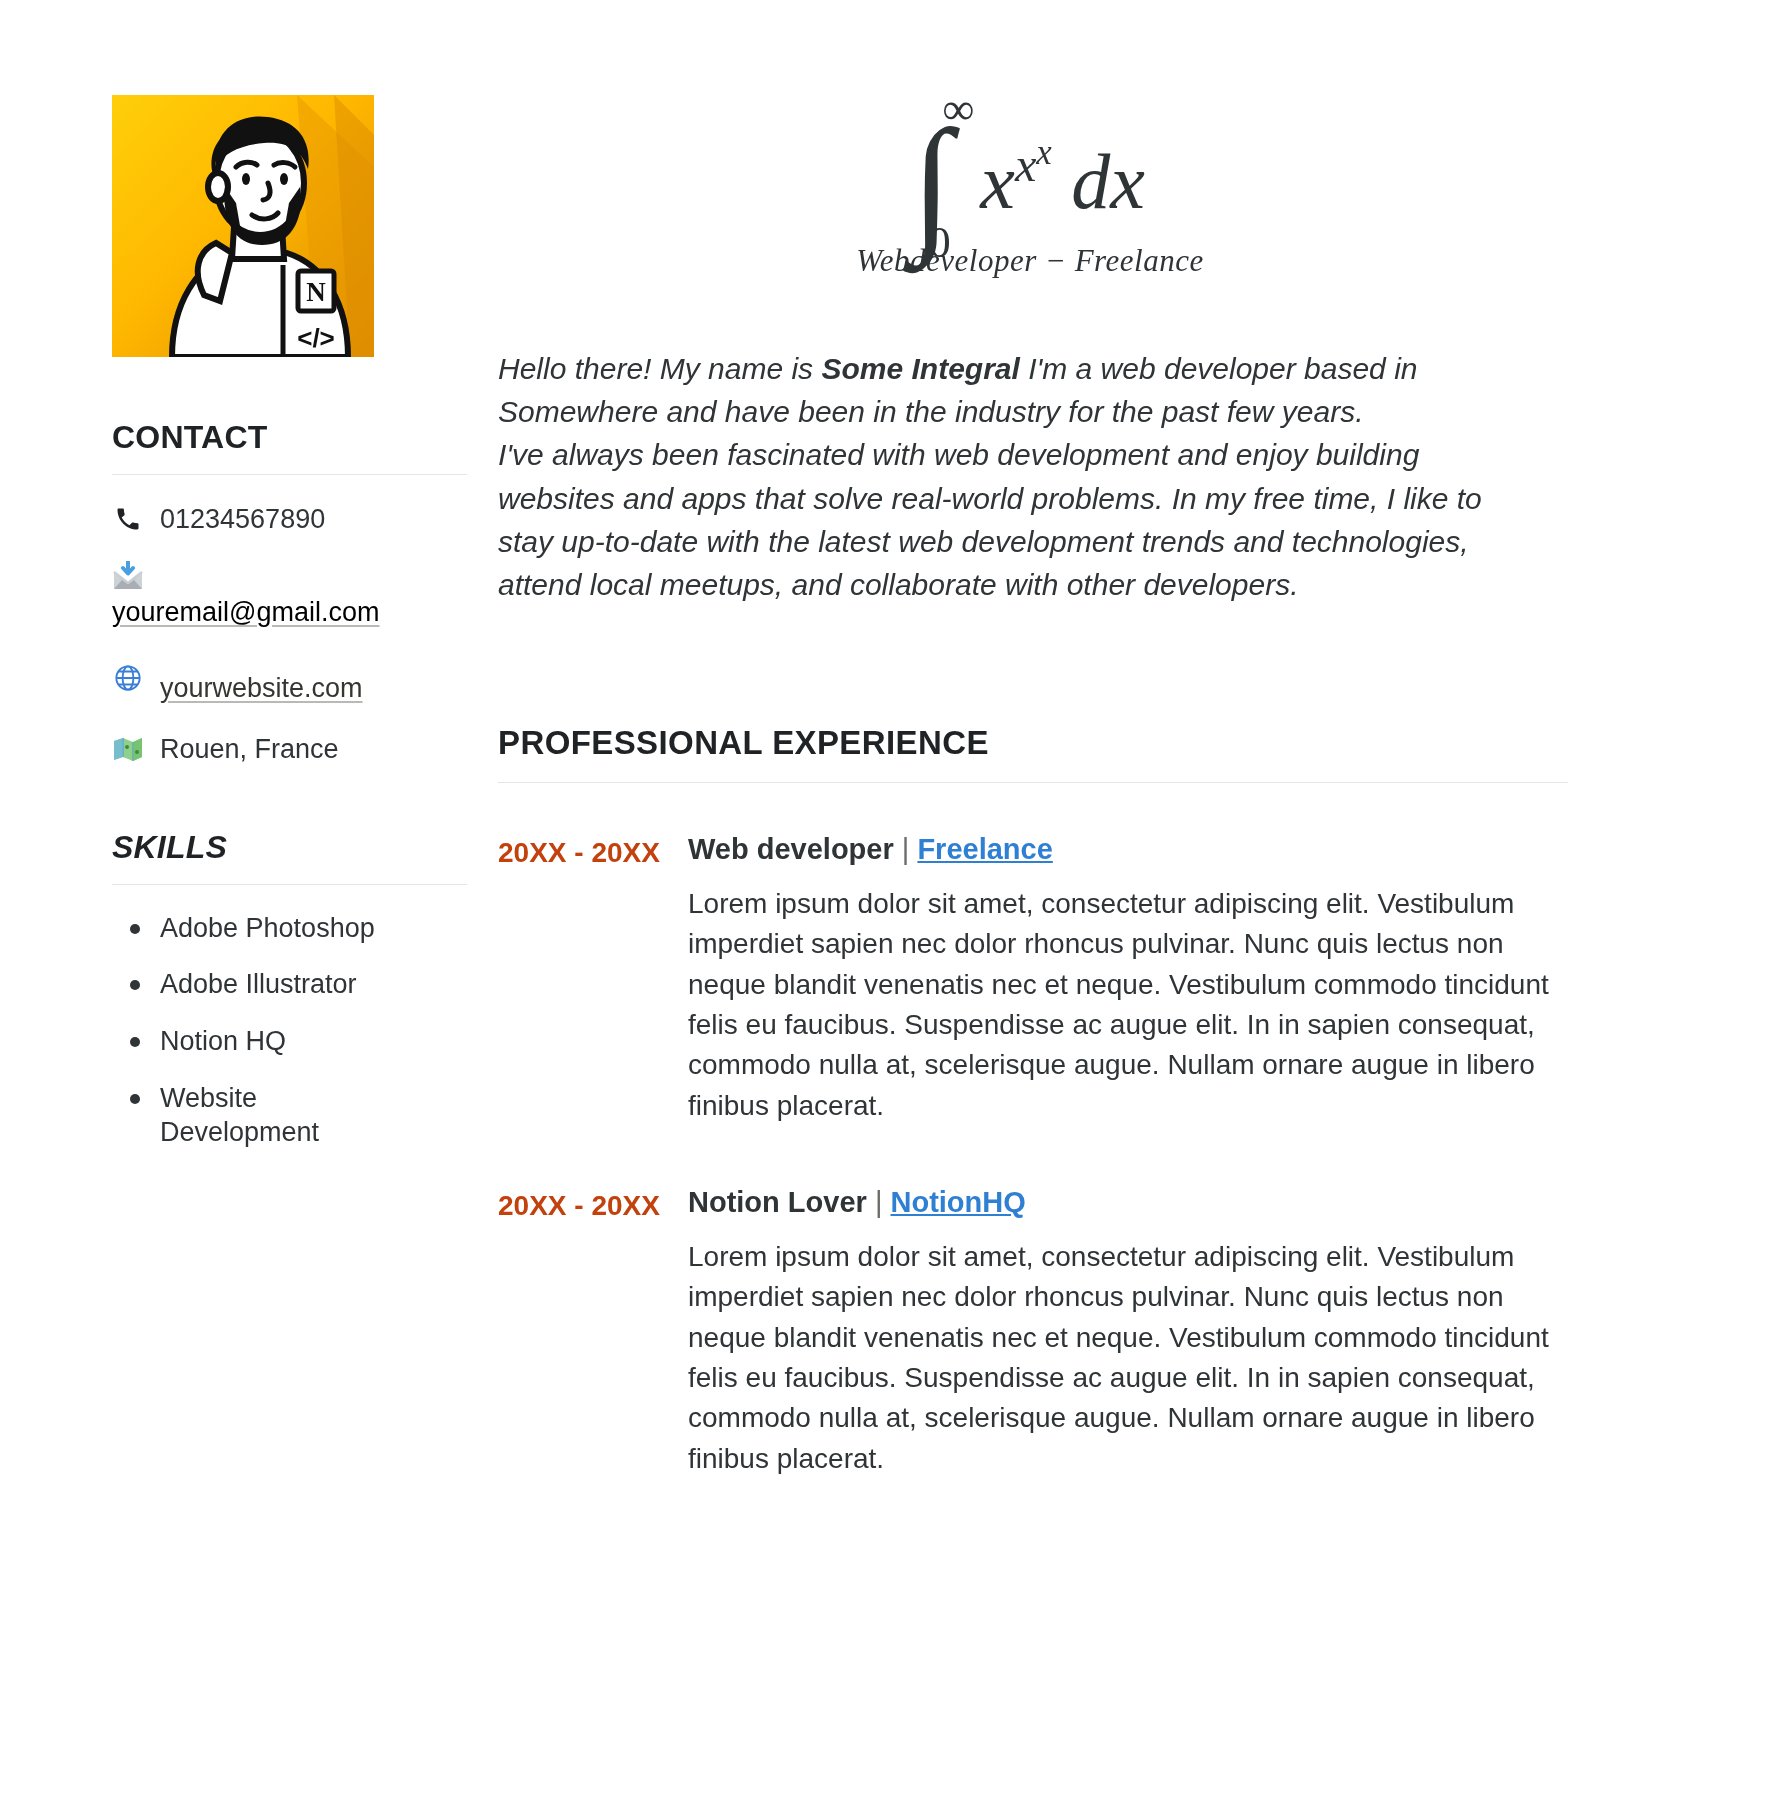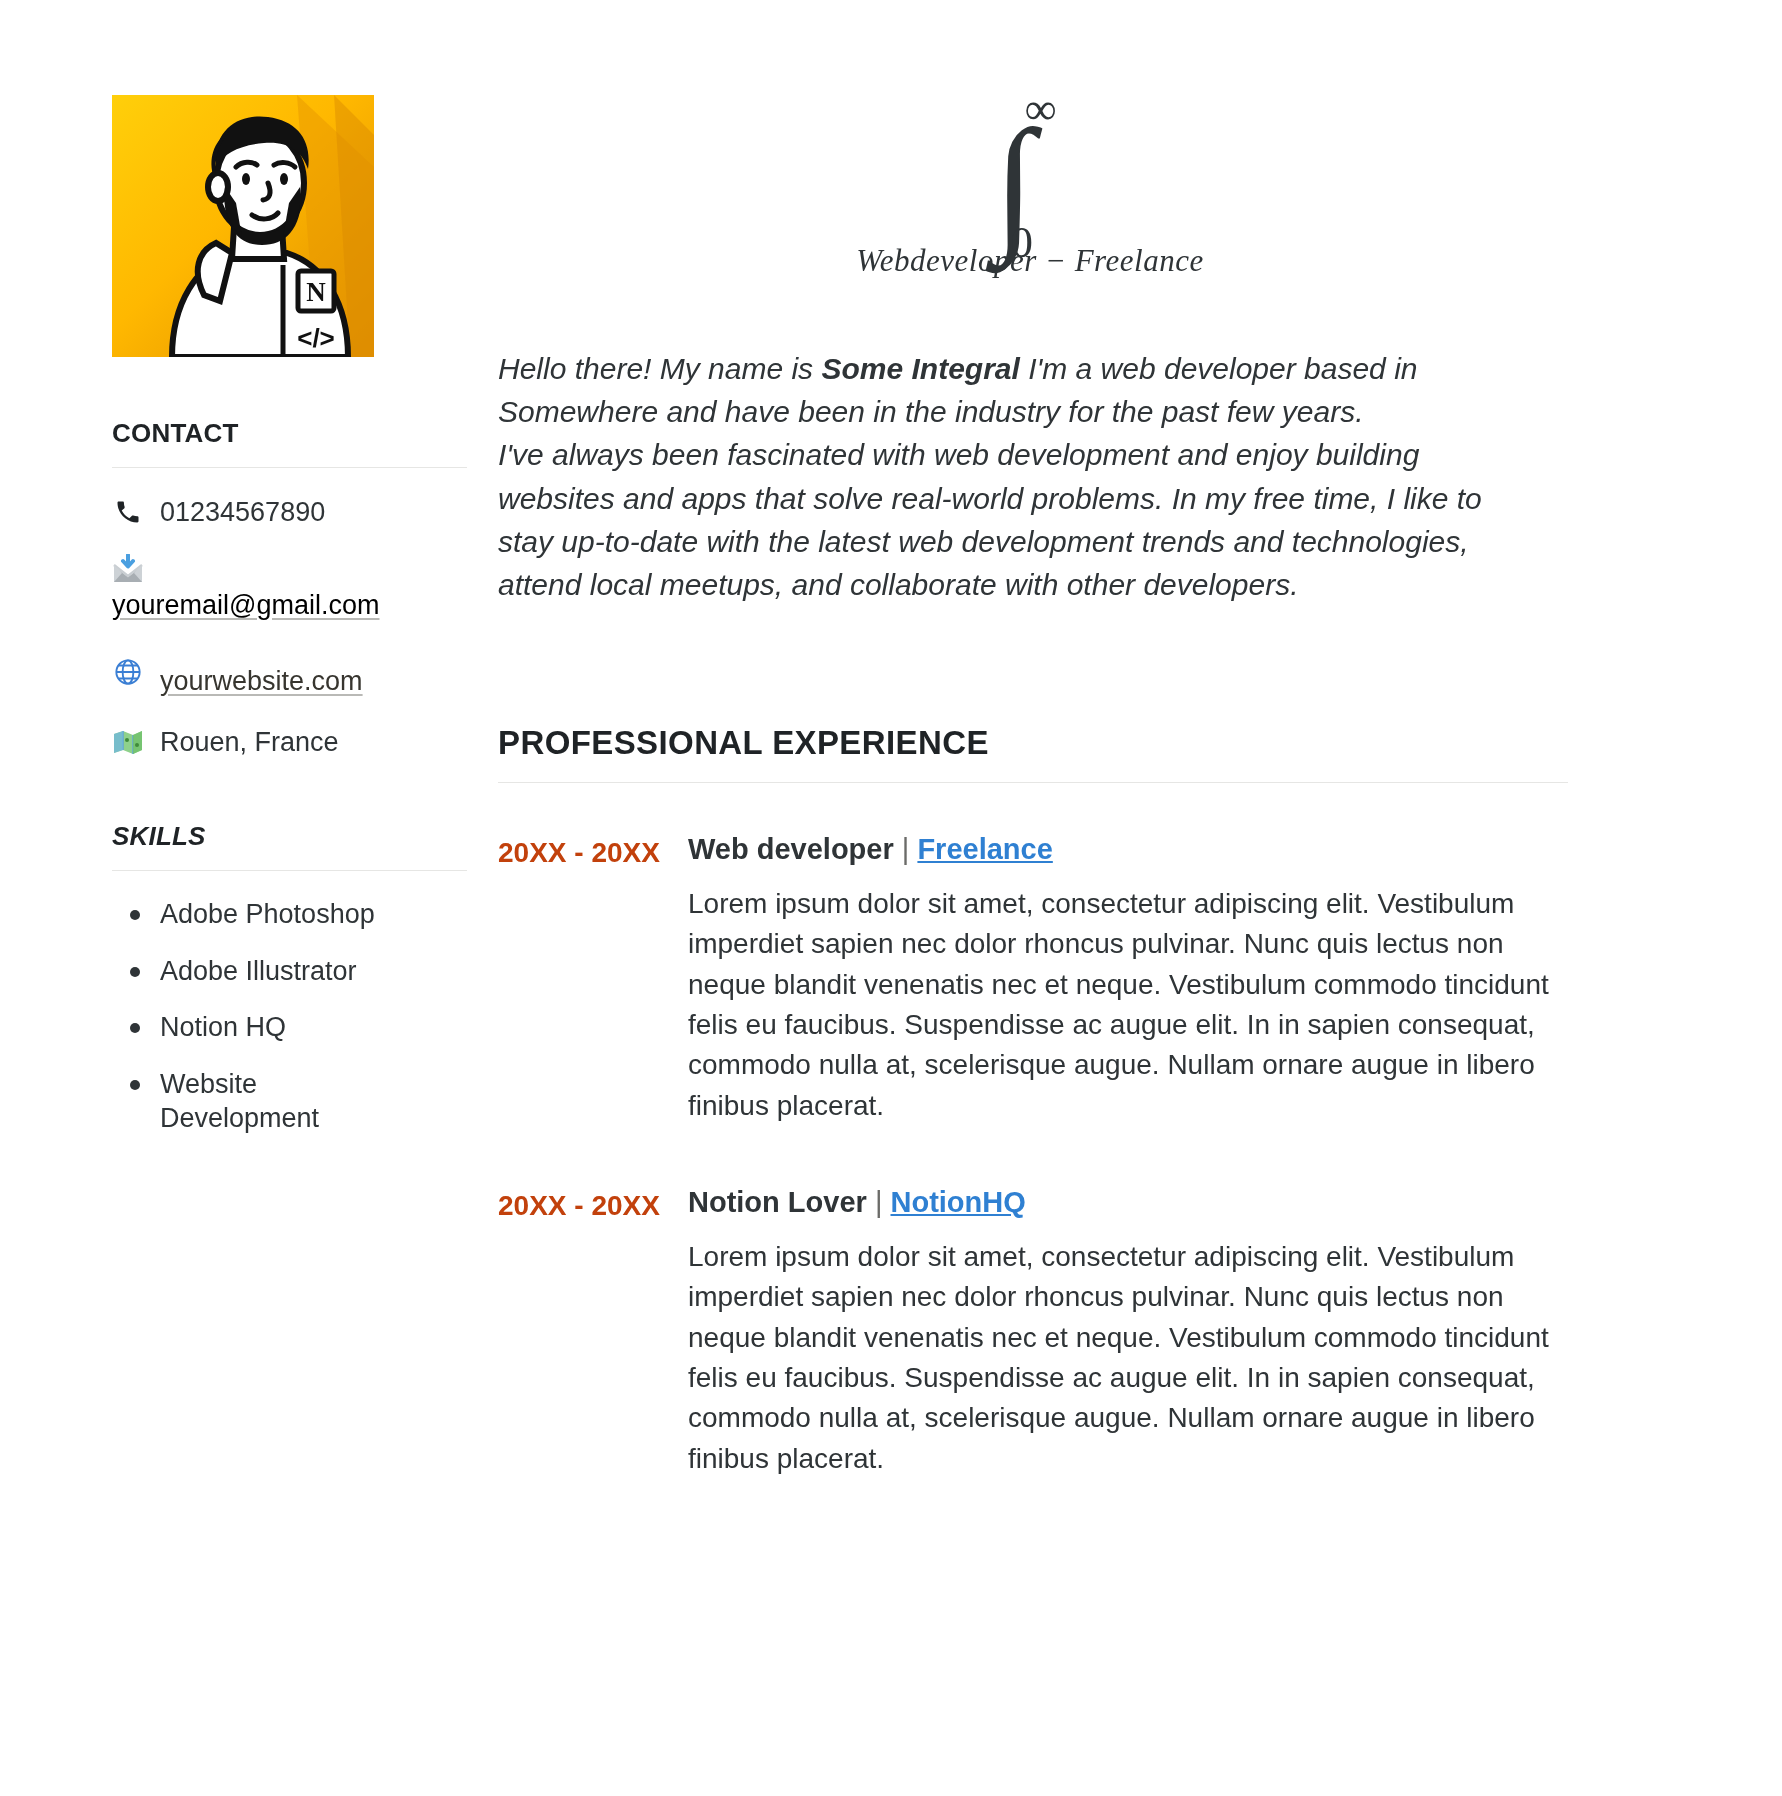--- a/index.html
+++ b/index.html
@@ -35,21 +35,21 @@
     width: 262px;
     height: 262px;
     position: relative;
     overflow: hidden;
     background: linear-gradient(130deg, #ffc400 0%, #ffb300 38%, #f5a000 62%, #e09000 100%);
   }
   .avatar svg { position: absolute; left: 0; top: 0; }
 
   .sb-section { margin-top: 62px; }
   .sb-title {
-    font-size: 26px;
+    font-size: 32px;
     font-weight: 700;
     letter-spacing: 0.2px;
     color: #1f2326;
     margin: 0 0 18px 0;
     line-height: 1.15;
   }
   .sb-title.italic { font-style: italic; }
   .sb-rule {
     height: 1px;
     background: #e6e6e4;
@@ -359,21 +359,21 @@
         <li>Website Development</li>
       </ul>
     </section>
 
   </aside>
 
   <main class="main">
 
     <div class="formula-wrap">
       <div class="formula">
-        <span class="int-sym">∫</span><span class="int-bounds"><span class="int-up">∞</span><span class="int-lo">0</span></span>
+        <span class="int-sym">∫</span><span class="int-bounds"><span class="int-up">∞</span><span class="int-lo">0</span></span><span class="expr"><span>x</span><sup><span>x</span><sup>x</sup></sup> <span>dx</span></span>
       </div>
       <div class="subtitle">Webdeveloper − Freelance</div>
     </div>
 
     <div class="intro">
       <p style="margin:0;"><span>Hello there! My name is </span><b>Some Integral</b><span> I'm a web developer based in Somewhere and have been in the industry for the past few years.</span></p>
       <p class="p2" style="margin:0;">I've always been fascinated with web development and enjoy building websites and apps that solve real-world problems. In my free time, I like to stay up-to-date with the latest web development trends and technologies, attend local meetups, and collaborate with other developers.</p>
     </div>
 
     <h2 class="section-head">PROFESSIONAL EXPERIENCE</h2>

